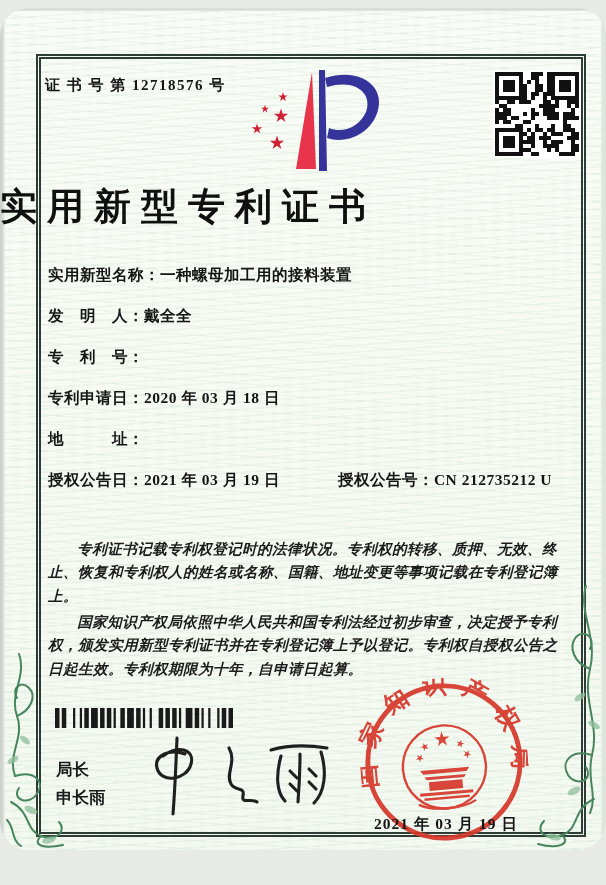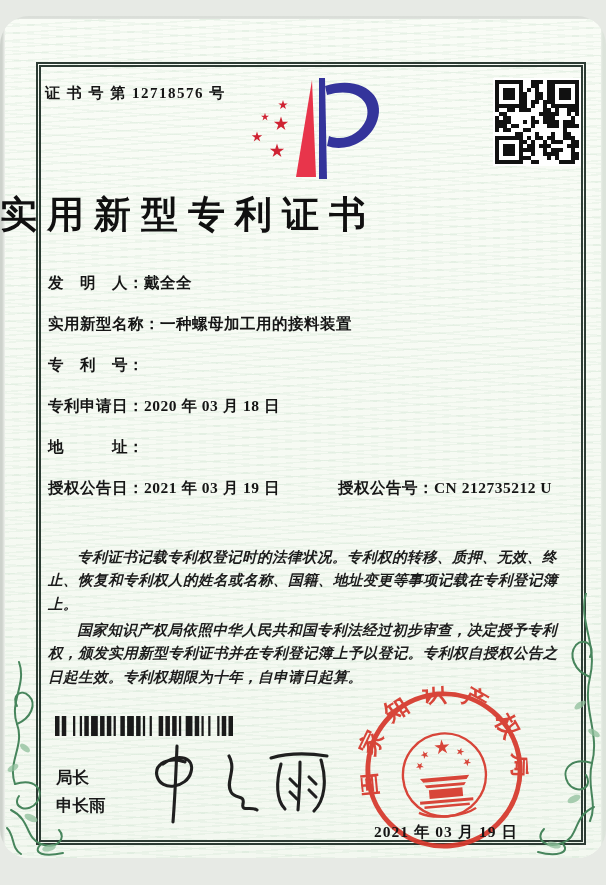--- a/index.html
+++ b/index.html
@@ -1,18 +1,18 @@
 <!DOCTYPE html>
 <html><head>
 <meta charset="utf-8">
 <style>
   html,body{margin:0;padding:0;background:#e7eae5;}
   *{box-sizing:border-box;}
   .photo{
-    position:relative;width:606px;height:842px;margin:16px auto;overflow:hidden;
+    position:relative;width:606px;height:842px;margin:8px auto;overflow:hidden;
     background:
       linear-gradient(90deg, rgba(120,130,120,.35) 0 2px, rgba(255,255,255,0) 6px),
       linear-gradient(270deg, rgba(150,170,150,.30) 0 3px, rgba(255,255,255,0) 8px),
       linear-gradient(180deg, rgba(120,130,120,.25) 0 2px, rgba(255,255,255,0) 6px),
       #fbfdf9;
     font-family:"Liberation Serif","DejaVu Serif",serif;color:#151515;border-radius:29px;
   }
   .paper{
     position:absolute;left:5px;top:3px;right:5px;bottom:0;
     background:
@@ -269,26 +269,26 @@
       <rect x="2" y="82" width="28" height="4" fill="#111"></rect>
       <rect x="2" y="58" width="4" height="28" fill="#111"></rect>
       <rect x="26" y="58" width="4" height="28" fill="#111"></rect>
       <rect x="10" y="66" width="12" height="12" fill="#111"></rect>
     </svg>
 
   <div class="title">实用新型专利证书</div>
 
   <div class="fields">
     <div class="frow">
+      <span class="flabel">实用新型名称：</span>
+      <span class="fvalue">一种螺母加工用的接料装置</span>
+    </div>
+    <div class="frow">
       <span class="flabel">发　明　人：</span>
       <span class="fvalue">戴全全</span>
-    </div>
-    <div class="frow">
-      <span class="flabel">实用新型名称：</span>
-      <span class="fvalue">一种螺母加工用的接料装置</span>
     </div>
     <div class="frow">
       <span class="flabel">专　利　号：</span>
     </div>
     <div class="frow">
       <span class="flabel">专利申请日：</span>
       <span class="fvalue">2020 年 03 月 18 日</span>
     </div>
     <div class="frow">
       <span class="flabel">地　　　址：</span>

